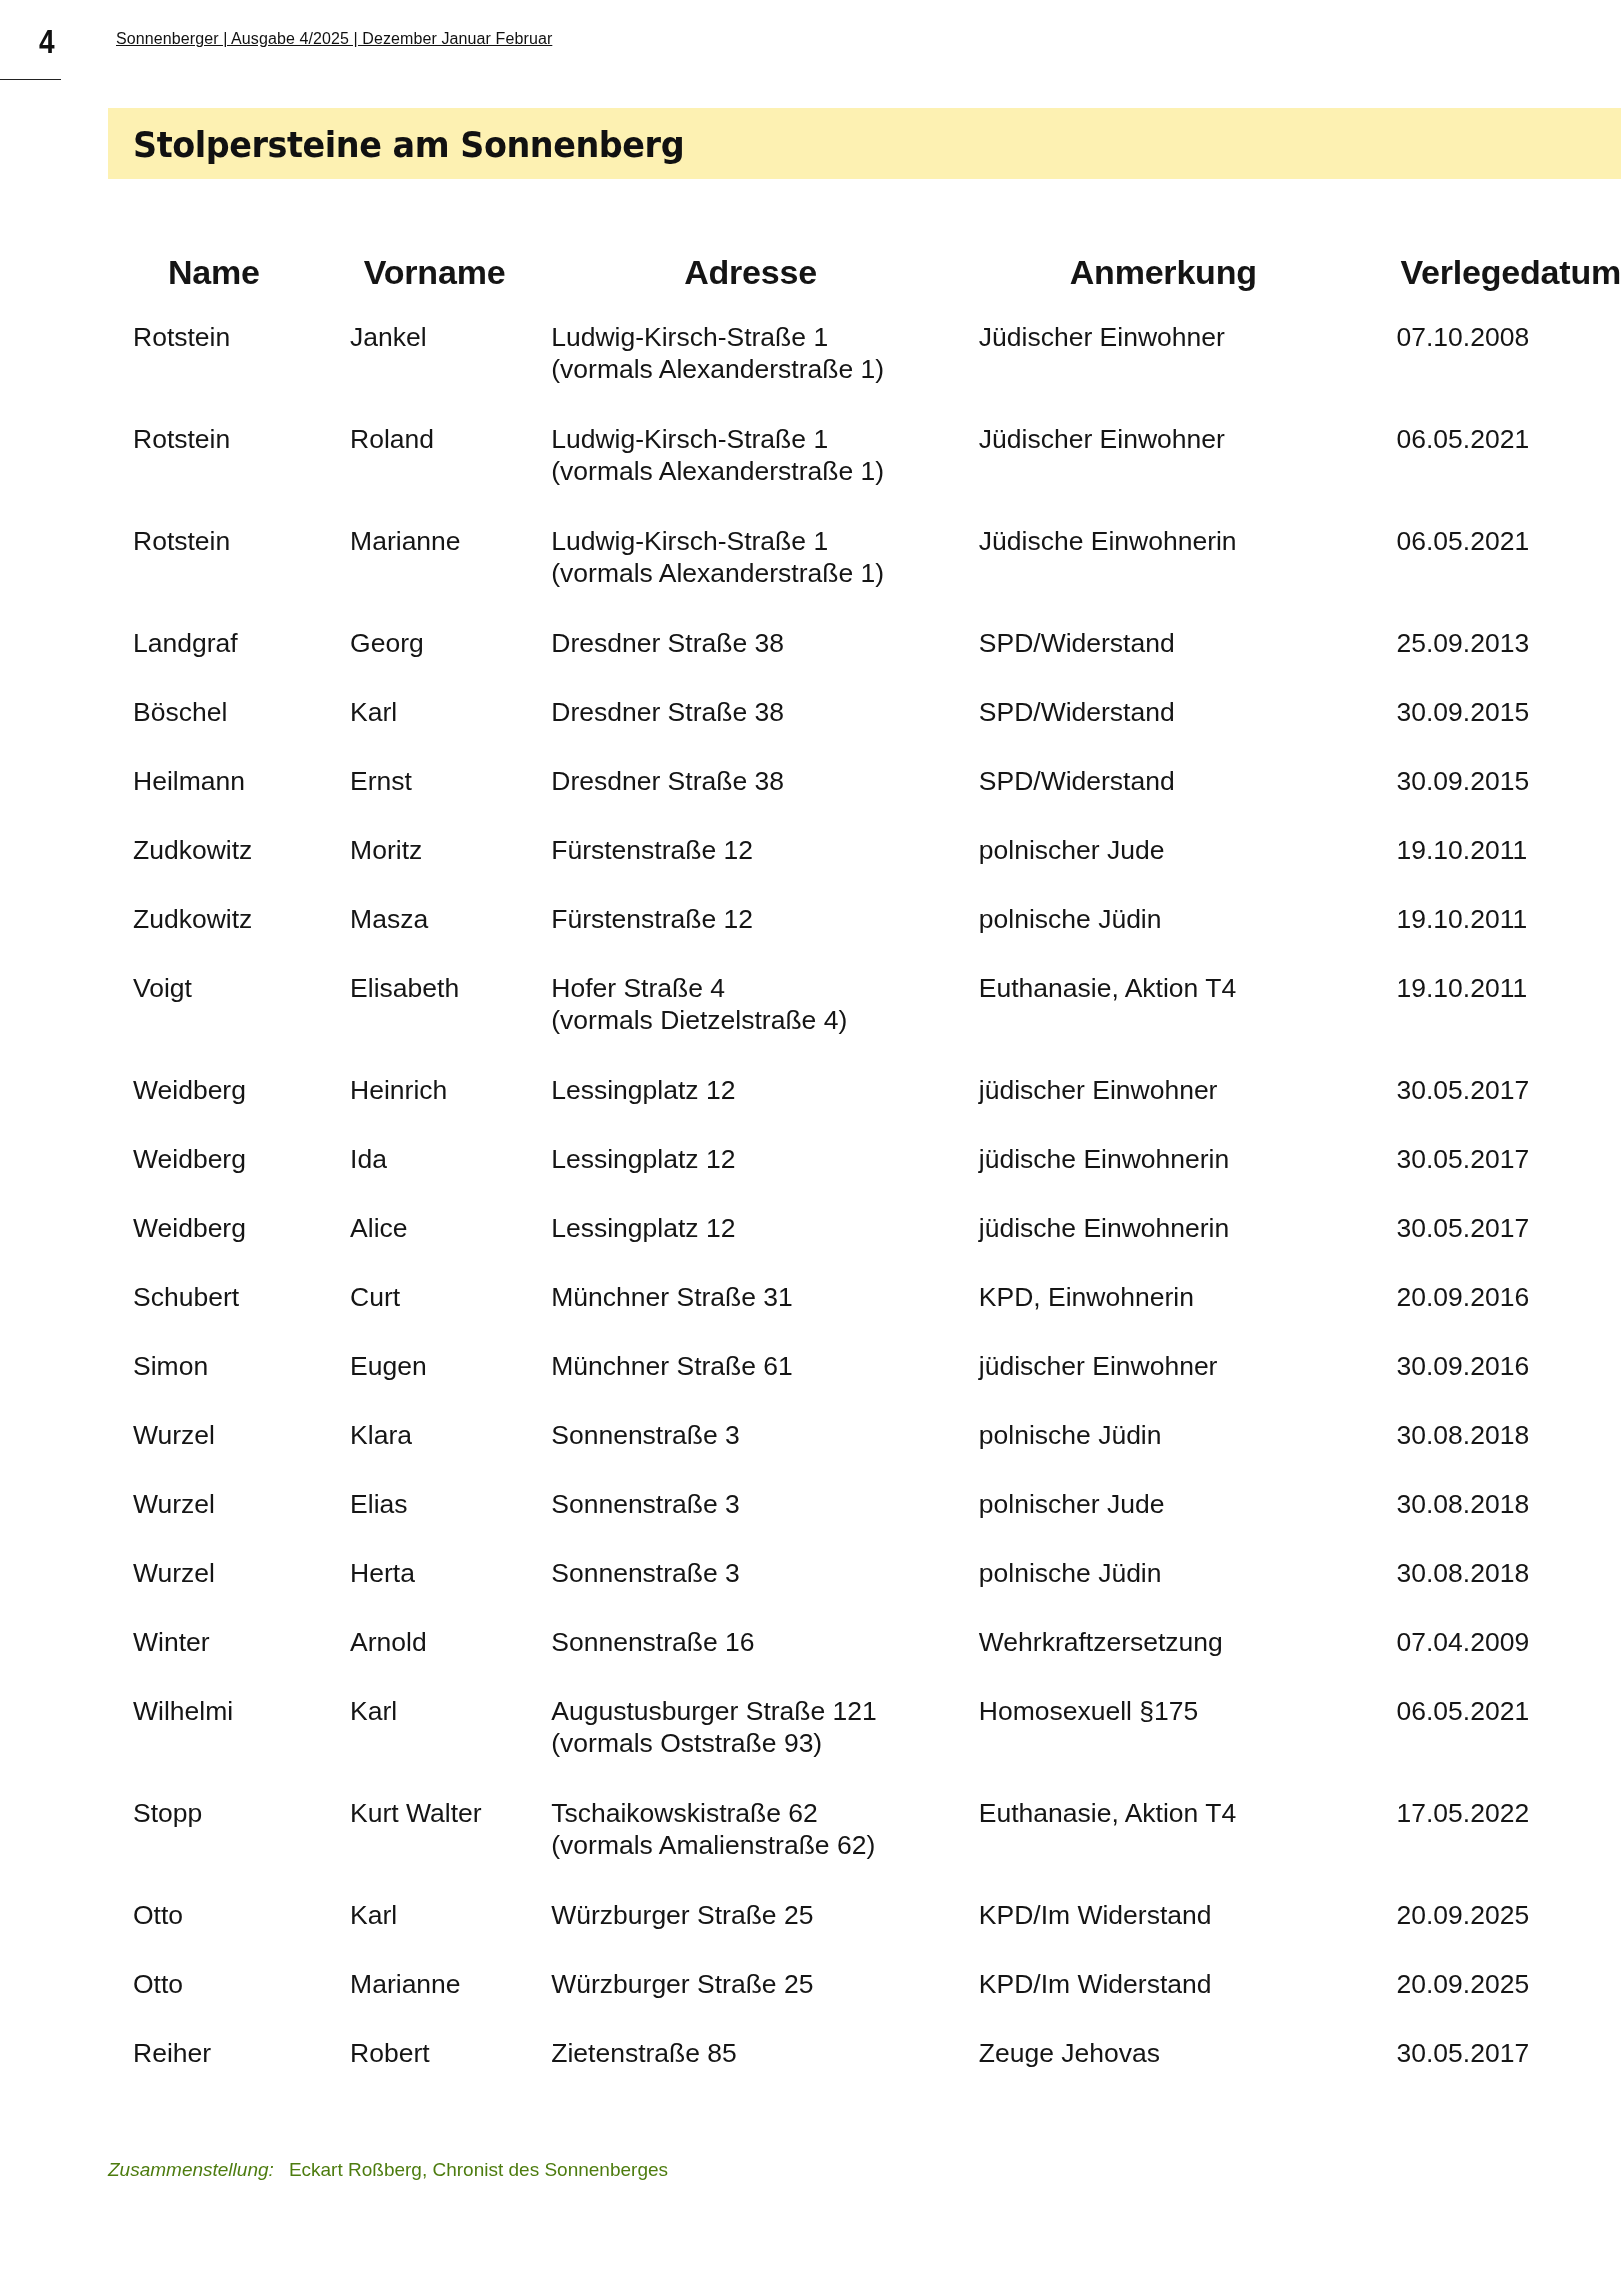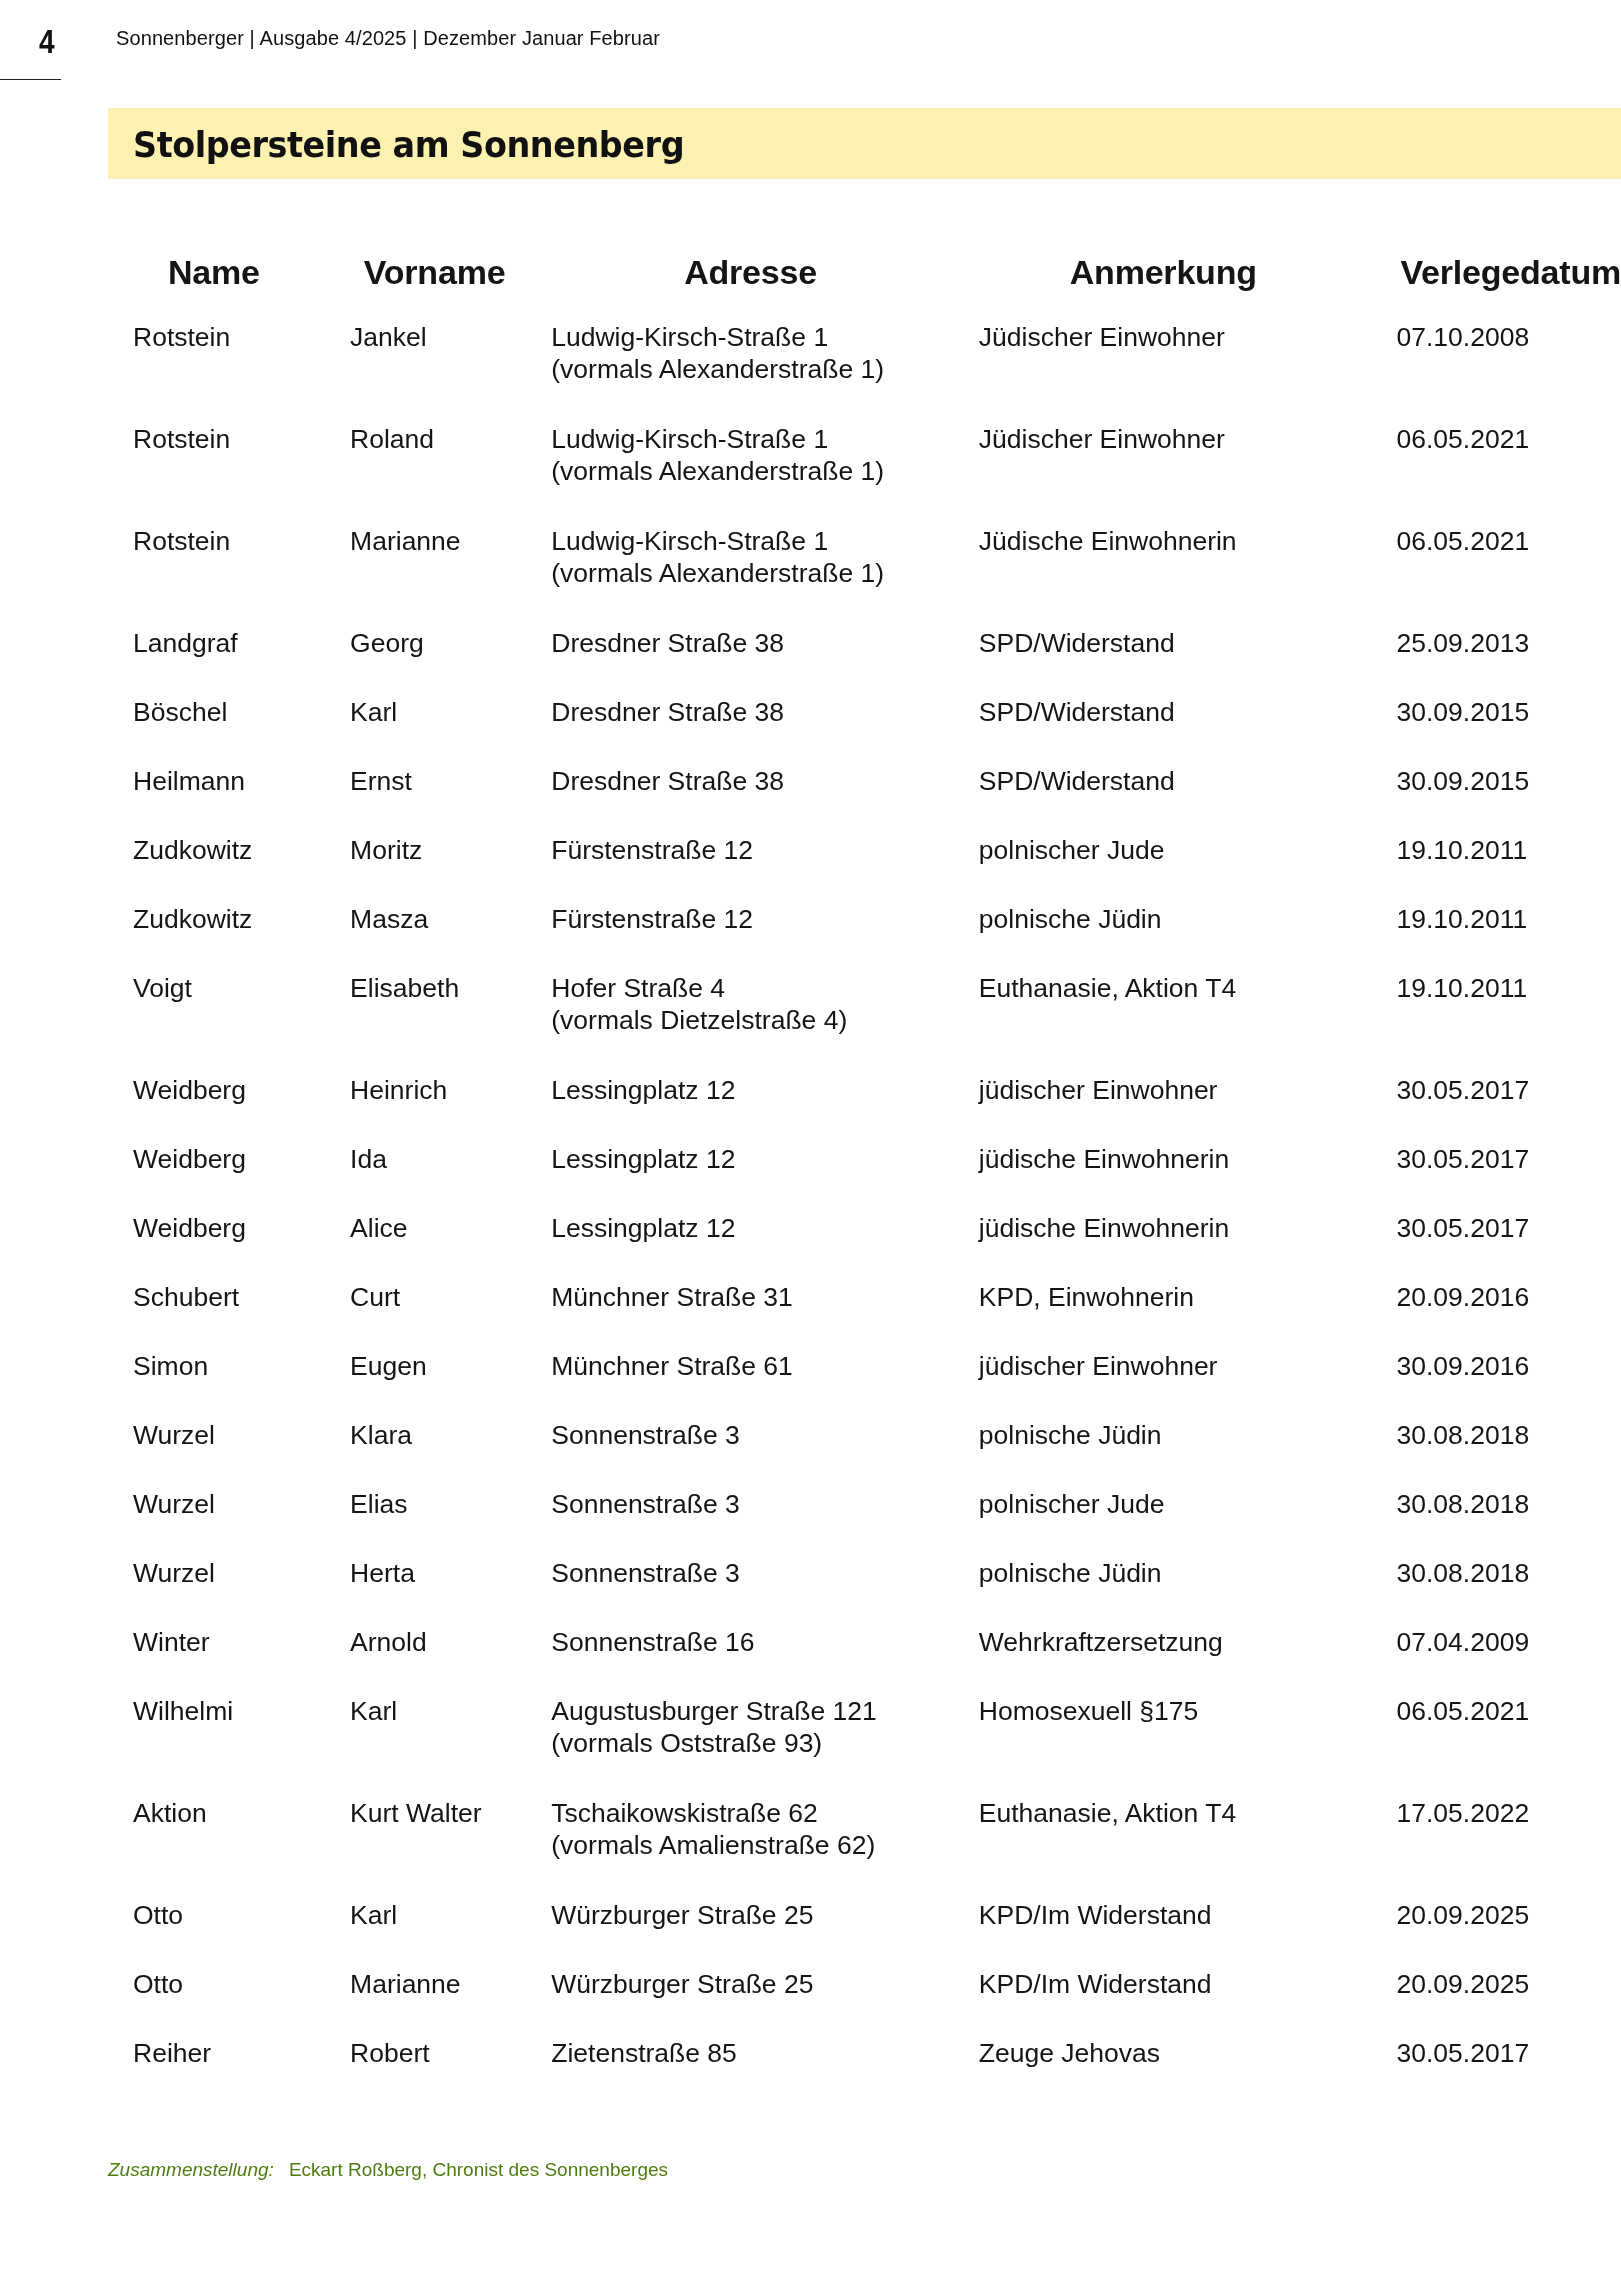--- a/index.html
+++ b/index.html
@@ -24,24 +24,25 @@
     font-size: 33px;
     line-height: 39px;
     color: #111;
     transform: scaleX(0.85);
     transform-origin: left top;
   }
   .running-header {
     position: absolute;
     left: 116px;
     top: 26.5px;
-    font-size: 20px;
+    font-size: 16px;
     line-height: 23.5px;
     color: #111;
     letter-spacing: 0.1px;
+    text-decoration: underline;
   }
   .header-rule {
     position: absolute;
     left: 0;
     top: 79px;
     width: 61px;
     height: 0;
     border-top: 1.5px solid #222;
   }
   .title-band {
@@ -348,21 +349,21 @@
         <td class="col-vorname">Karl</td>
         <td class="col-adresse">
           <span>Augustusburger Straße 121</span>
           <span class="addr-sub">(vormals Oststraße 93)</span>
         </td>
         <td class="col-anmerkung">Homosexuell §175</td>
         <td class="col-datum">06.05.2021</td>
       </tr>
 
       <tr class="data-row double">
-        <td class="col-name">Aktion</td>
+        <td class="col-name">Stopp</td>
         <td class="col-vorname">Kurt Walter</td>
         <td class="col-adresse">
           <span>Tschaikowskistraße 62</span>
           <span class="addr-sub">(vormals Amalienstraße 62)</span>
         </td>
         <td class="col-anmerkung">Euthanasie, Aktion T4</td>
         <td class="col-datum">17.05.2022</td>
       </tr>
 
       <tr class="data-row single">

